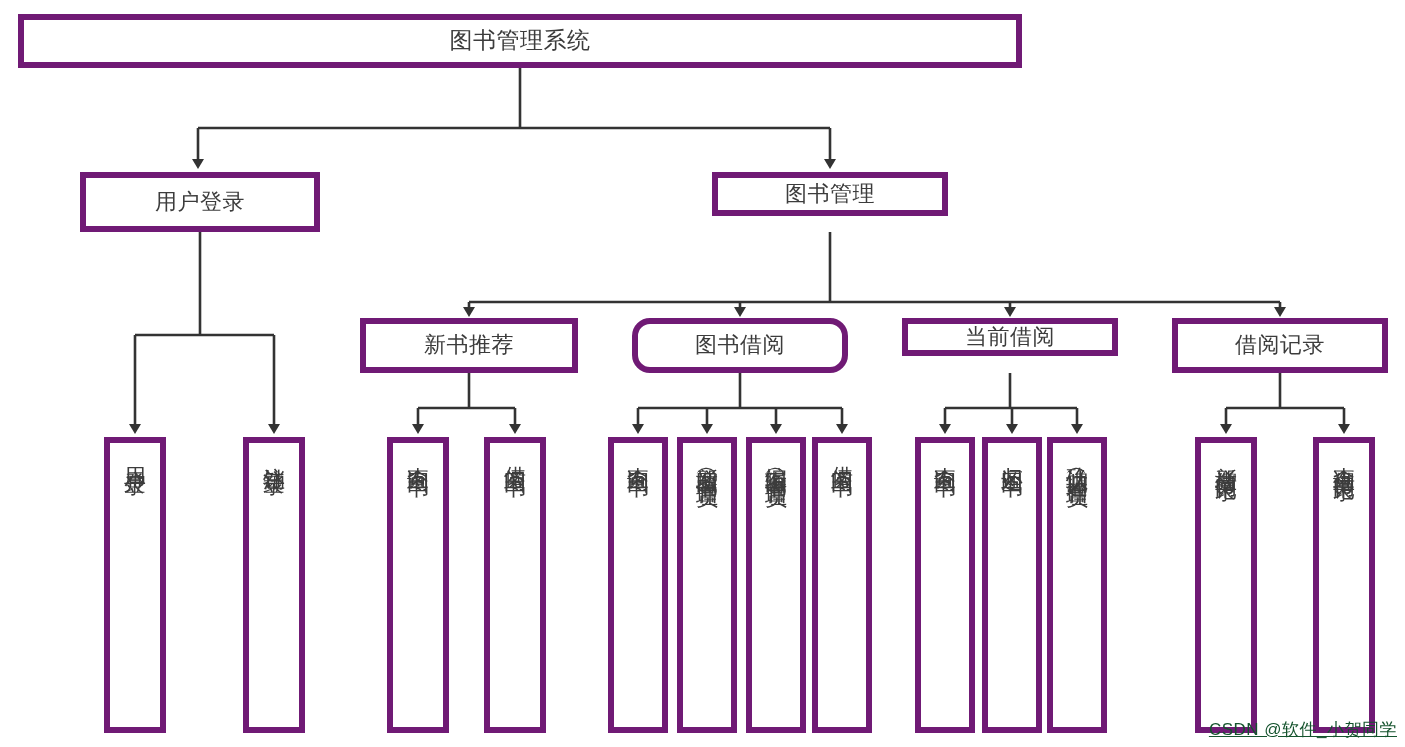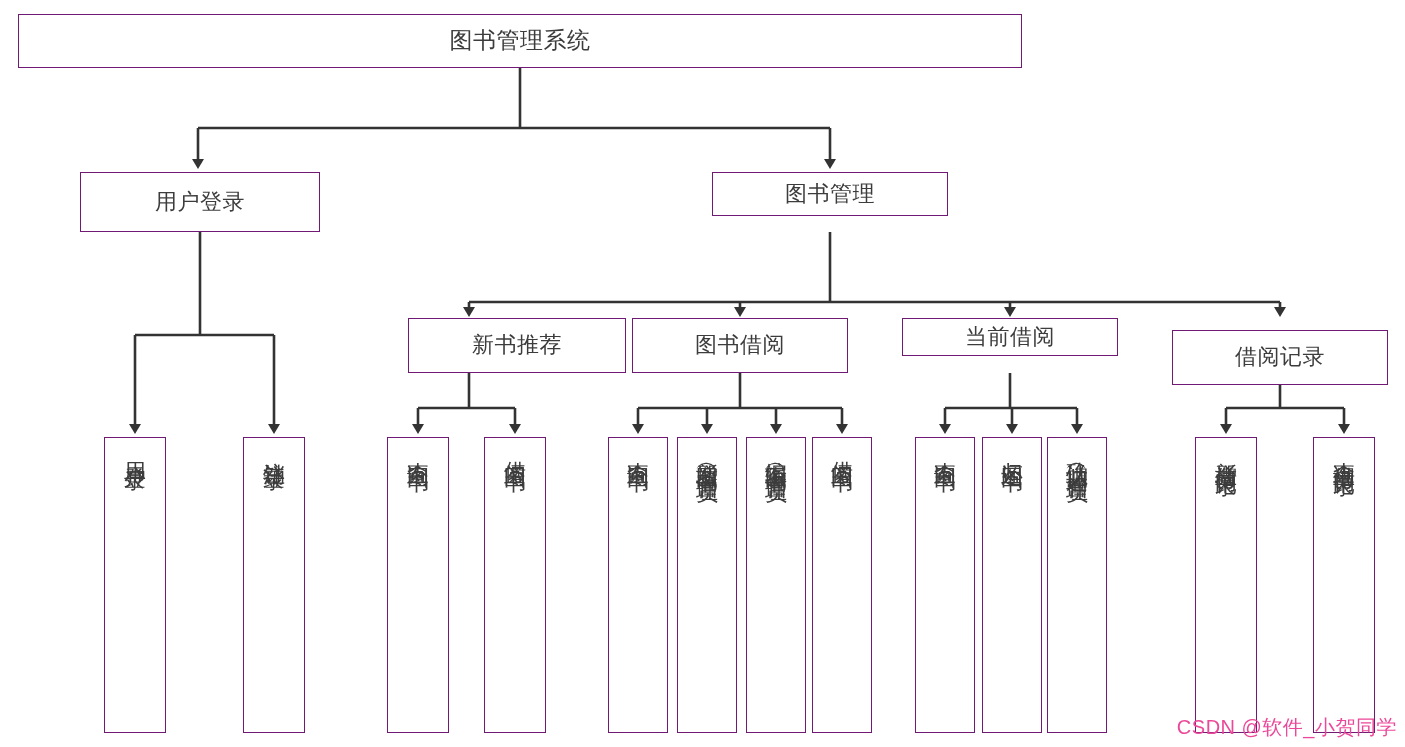--- a/index.html
+++ b/index.html
@@ -21,21 +21,21 @@
     position: absolute;
     top: 0;
     left: 0;
     width: 1405px;
     height: 747px;
   }
   .node-box {
     position: absolute;
     box-sizing: border-box;
     background: #ffffff;
-    border: 1px solid #701a75;
+    border: 6px solid #701a75;
     display: flex;
     align-items: center;
     justify-content: center;
     overflow: hidden;
   }
   .node-label {
     color: #3c3c3c;
     font-size: 21px;
     line-height: 1.12;
     letter-spacing: 0.5px;
@@ -55,25 +55,26 @@
     line-height: 1;
     white-space: nowrap;
   }
   .node-box.root .node-label { font-size: 23px; }
   .node-box.level2 .node-label { font-size: 22px; }
   .node-box.level3 .node-label { font-size: 22px; }
   #watermark {
     position: absolute;
     right: 8px;
     bottom: 6px;
-    color: #ec4899;
-    font-size: 20px;
+    color: #14532d;
+    font-size: 17px;
     letter-spacing: 0.5px;
     white-space: nowrap;
     pointer-events: none;
+    text-decoration: underline;
   }
 </style>
 </head>
 <body>
 
 <div id="diagram-root">
 
   <svg id="diagram-svg" viewBox="0 0 1405 747" xmlns="http://www.w3.org/2000/svg">
     <defs>
       <marker id="arrow" markerWidth="10" markerHeight="12" refX="1" refY="6" orient="auto" markerUnits="userSpaceOnUse">
@@ -130,30 +131,30 @@
     <span class="node-label">图书管理系统</span>
   </div>
 
   <div class="node-box level2" style="left:80px; top:172px; width:240px; height:60px;">
     <span class="node-label">用户登录</span>
   </div>
   <div class="node-box level2" style="left:712px; top:172px; width:236px; height:44px;">
     <span class="node-label">图书管理</span>
   </div>
 
-  <div class="node-box level3" style="left:360px; top:318px; width:218px; height:55px;margin-left:48px;">
+  <div class="node-box level3" style="left:360px; top:318px; width:218px; height:55px;">
     <span class="node-label">新书推荐</span>
   </div>
-  <div class="node-box level3" style="left:632px; top:318px; width:216px; height:55px;">
+  <div class="node-box level3" style="left:632px; top:318px; width:216px; height:55px;border-radius:18px;">
     <span class="node-label">图书借阅</span>
   </div>
   <div class="node-box level3" style="left:902px; top:318px; width:216px; height:38px;">
     <span class="node-label">当前借阅</span>
   </div>
-  <div class="node-box level3" style="left:1172px; top:330px; width:216px; height:55px;">
+  <div class="node-box level3" style="left:1172px; top:318px; width:216px; height:55px;">
     <span class="node-label">借阅记录</span>
   </div>
 
   <div class="node-box vertical" style="left:104px; top:437px; width:62px; height:296px;">
     <span class="node-label">用户登录</span>
   </div>
   <div class="node-box vertical" style="left:243px; top:437px; width:62px; height:296px;">
     <span class="node-label">注销登录</span>
   </div>
 

